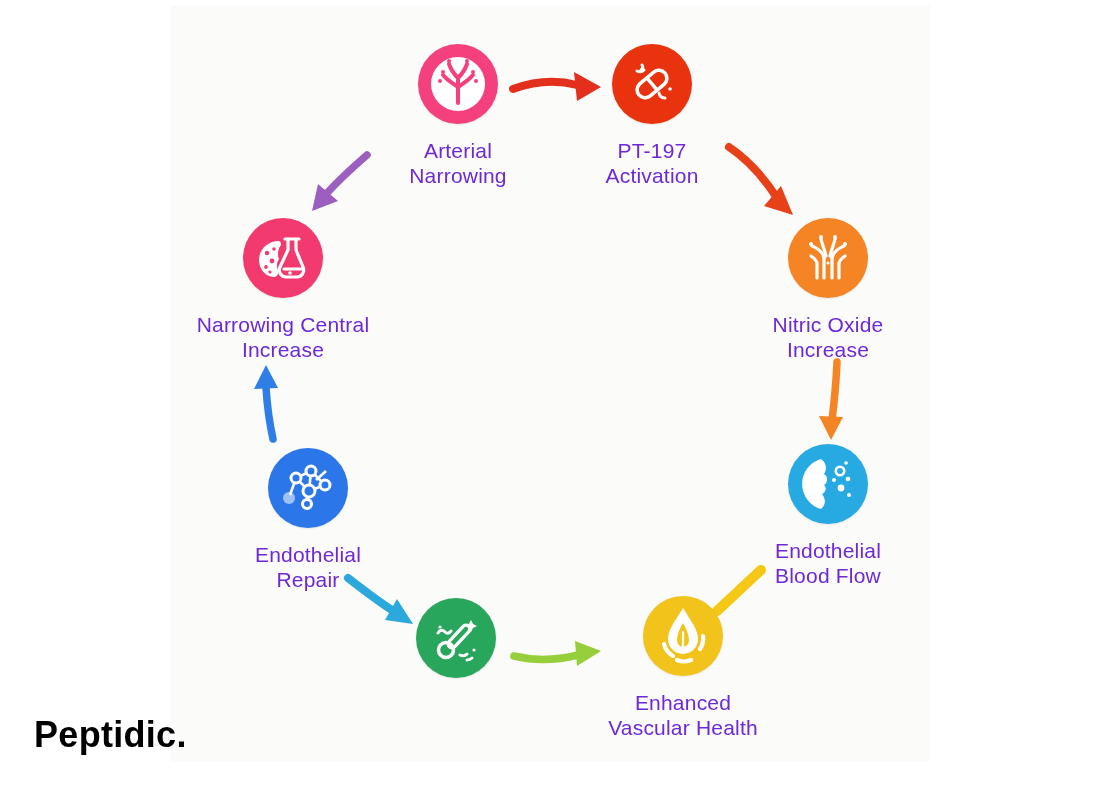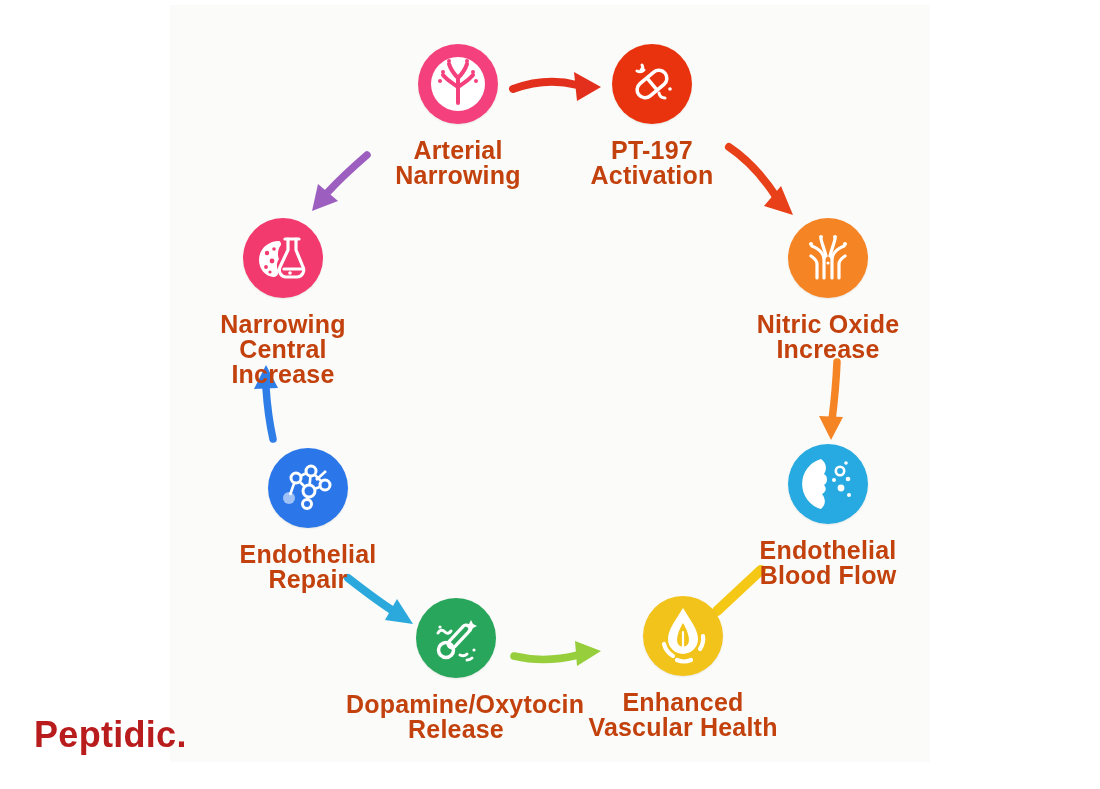--- a/index.html
+++ b/index.html
@@ -18,26 +18,26 @@
   }
   .node{position:absolute;text-align:center;}
   .circle{
     width:80px;height:80px;border-radius:50%;
     margin:0 auto;position:relative;
     box-shadow:0 1px 2px rgba(0,0,0,0.08);
   }
   .circle svg{position:absolute;left:0;top:0;width:80px;height:80px;}
   .label{
     margin-top:14px;
-    font-size:25px;line-height:25px;font-weight:700;
-    color:#c2410c;white-space:pre-line;letter-spacing:0.2px;
+    font-size:21px;line-height:25px;font-weight:400;
+    color:#6d28d9;white-space:pre-line;letter-spacing:0.2px;
   }
   .logo{
     position:absolute;left:34px;top:714px;
-    font-size:36px;font-weight:600;color:#b91c1c;letter-spacing:0.3px;
+    font-size:36px;font-weight:600;color:#000000;letter-spacing:0.3px;
   }
 </style>
 </head>
 <body>
 
 <div class="panel" style="background: rgb(251, 251, 249);"></div>
 
 <svg class="arrow-layer" viewBox="0 0 1100 789">
 
   <g>
@@ -194,22 +194,20 @@
         <path d="M44 57 q4 2 7 -1"></path>
         <path d="M51 62 q3 0 5 -2"></path>
       </g>
       <g fill="#fff">
         <path d="M55 22 l2 4 4 2 -4 2 -2 4 -2 -4 -4 -2 4 -2 Z"></path>
         <circle cx="24" cy="29" r="1.6"></circle>
         <circle cx="58" cy="52" r="1.6"></circle>
       </g>
     </svg>
   </div>
-  <div class="label">Dopamine/Oxytocin
-Release</div>
 </div>
 
 <div class="node" style="left:198px;top:448px;width:220px;">
   <div class="circle" style="background: rgb(43, 119, 233); color: rgb(43, 119, 233);">
     <svg viewBox="0 0 80 80">
       <g stroke="#fff" stroke-width="2.6" fill="none">
         <path d="M28 30 L43 23 M28 30 L41 43 M43 23 L41 43 M41 43 L57 37 M43 23 L57 37 M41 43 L39 56 M28 30 L22 47"></path>
         <path d="M48 32 L58 23"></path>
       </g>
       <g stroke="#fff" stroke-width="3" fill="currentColor">

